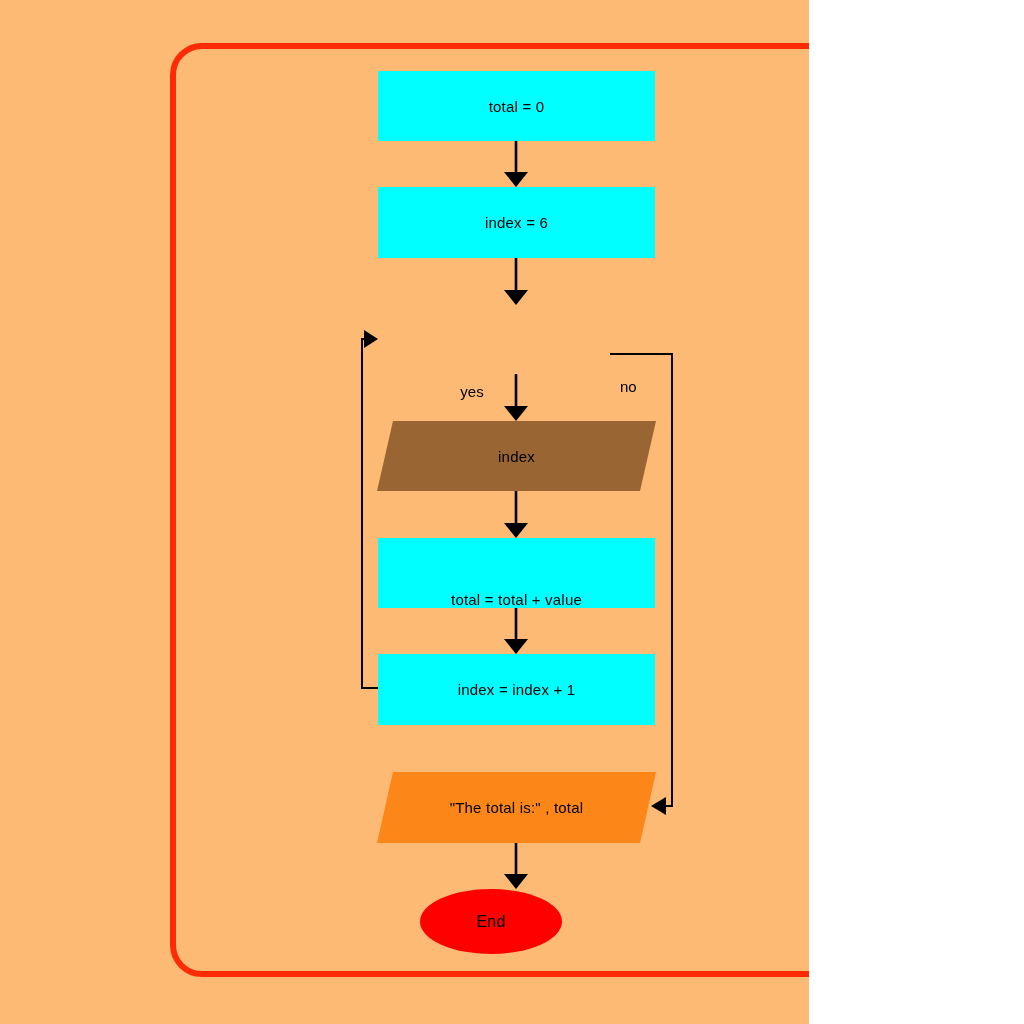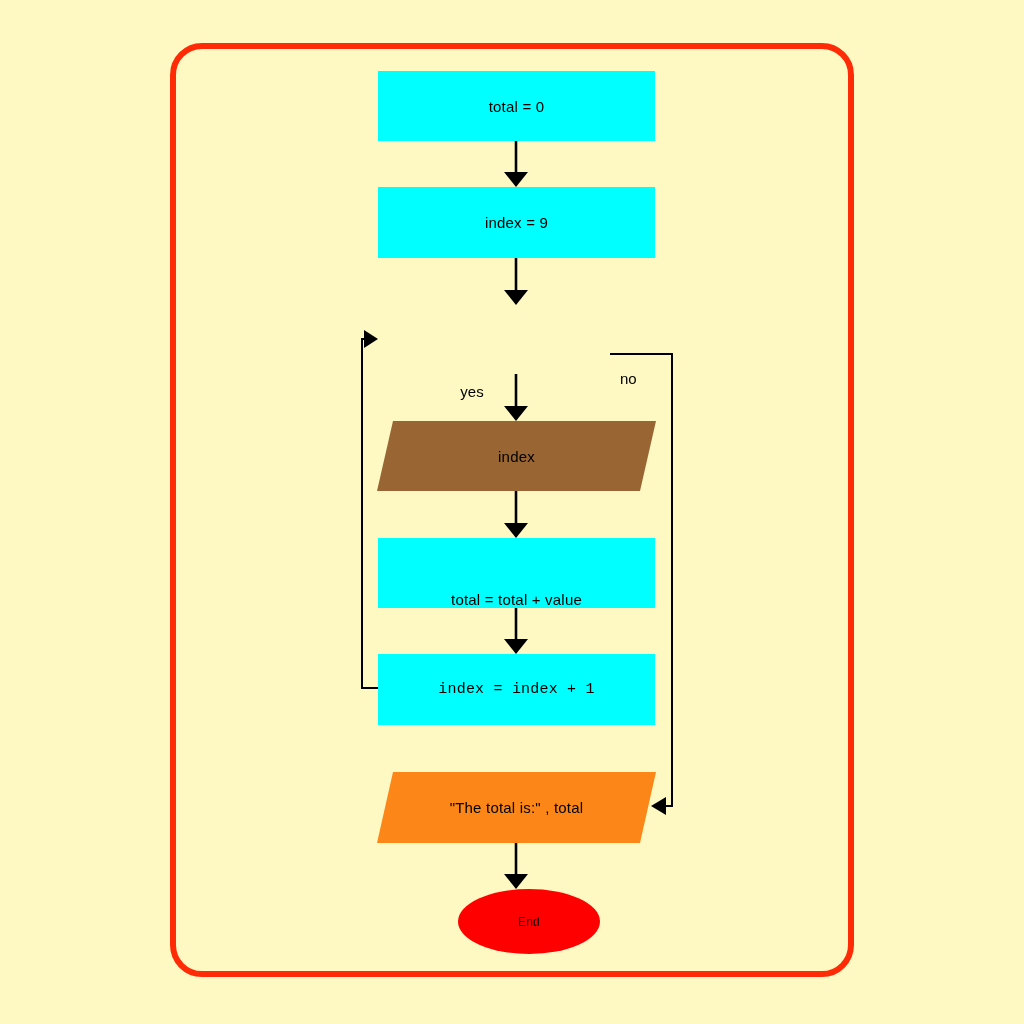--- a/index.html
+++ b/index.html
@@ -3,23 +3,23 @@
 <meta charset="utf-8">
 <style>
   html, body {
     margin: 0;
     padding: 0;
     background: #ffffff;
     font-family: "Liberation Sans", sans-serif;
   }
   #canvas {
     position: relative;
-    width: 1024px;
+    width: 809px;
     height: 1024px;
-    background: #fef9c3;
+    background: #fdba74;
     overflow: hidden;
   }
   .frame {
     position: absolute;
     left: 170px;
     top: 43px;
     width: 684px;
     height: 934px;
     box-sizing: border-box;
     border: 6px solid #ff2b06;
@@ -66,21 +66,21 @@
     font-size: 15px;
   }
   .edge-label-yes {
     left: 437px;
     top: 383px;
     width: 70px;
     text-align: center;
   }
   .edge-label-no {
     left: 620px;
-    top: 370px;
+    top: 378px;
     width: 40px;
     text-align: left;
   }
 </style>
 </head>
 <body>
 
 <div id="canvas">
 
   <div class="frame" style="border-color: rgb(255, 43, 6);"></div>
@@ -126,40 +126,40 @@
       <path d="M516 843 V875" stroke-width="2.6" stroke="#000000"></path>
       <polygon points="504,874 528,874 516,889" fill="#000000"></polygon>
     </g>
   </svg>
 
   <div class="node shape-rect" style="left: 378px; top: 71px; width: 277px; height: 70px; background-color: rgb(0, 255, 255);">
     <span class="node-label">total = 0</span>
   </div>
 
   <div class="node shape-rect" style="left: 378px; top: 187px; width: 277px; height: 71px; background-color: rgb(0, 255, 255);">
-    <span class="node-label">index = 9</span>
+    <span class="node-label">index = 6</span>
   </div>
 
 
   <div class="node shape-para" style="left: 377px; top: 421px; width: 279px; height: 70px; background-color: rgb(153, 102, 51);">
     <span class="node-label">index</span>
   </div>
 
   <div class="node shape-rect" style="left: 378px; top: 538px; width: 277px; height: 70px; background-color: rgb(0, 255, 255); align-items: flex-end;">
     <span class="node-label">total = total + value</span>
   </div>
 
-  <div class="node shape-rect" style="left: 378px; top: 654px; width: 277px; height: 71px; background-color: rgb(0, 255, 255); font-family: Liberation Mono, monospace;">
+  <div class="node shape-rect" style="left: 378px; top: 654px; width: 277px; height: 71px; background-color: rgb(0, 255, 255);">
     <span class="node-label">index = index + 1</span>
   </div>
 
   <div class="node shape-para" style="left: 377px; top: 772px; width: 279px; height: 71px; background-color: rgb(252, 134, 24);">
     <span class="node-label">"The total is:" , total</span>
   </div>
 
-  <div class="node shape-ellipse" style="left: 458px; top: 889px; width: 142px; height: 65px; font-size: 12px; background-color: rgb(255, 0, 0);">
+  <div class="node shape-ellipse" style="left: 420px; top: 889px; width: 142px; height: 65px; font-size: 16px; background-color: rgb(255, 0, 0);">
     <span class="node-label">End</span>
   </div>
 
   <div class="edge-label edge-label-yes">yes</div>
   <div class="edge-label edge-label-no">no</div>
 
 </div>
 
 </body></html>

